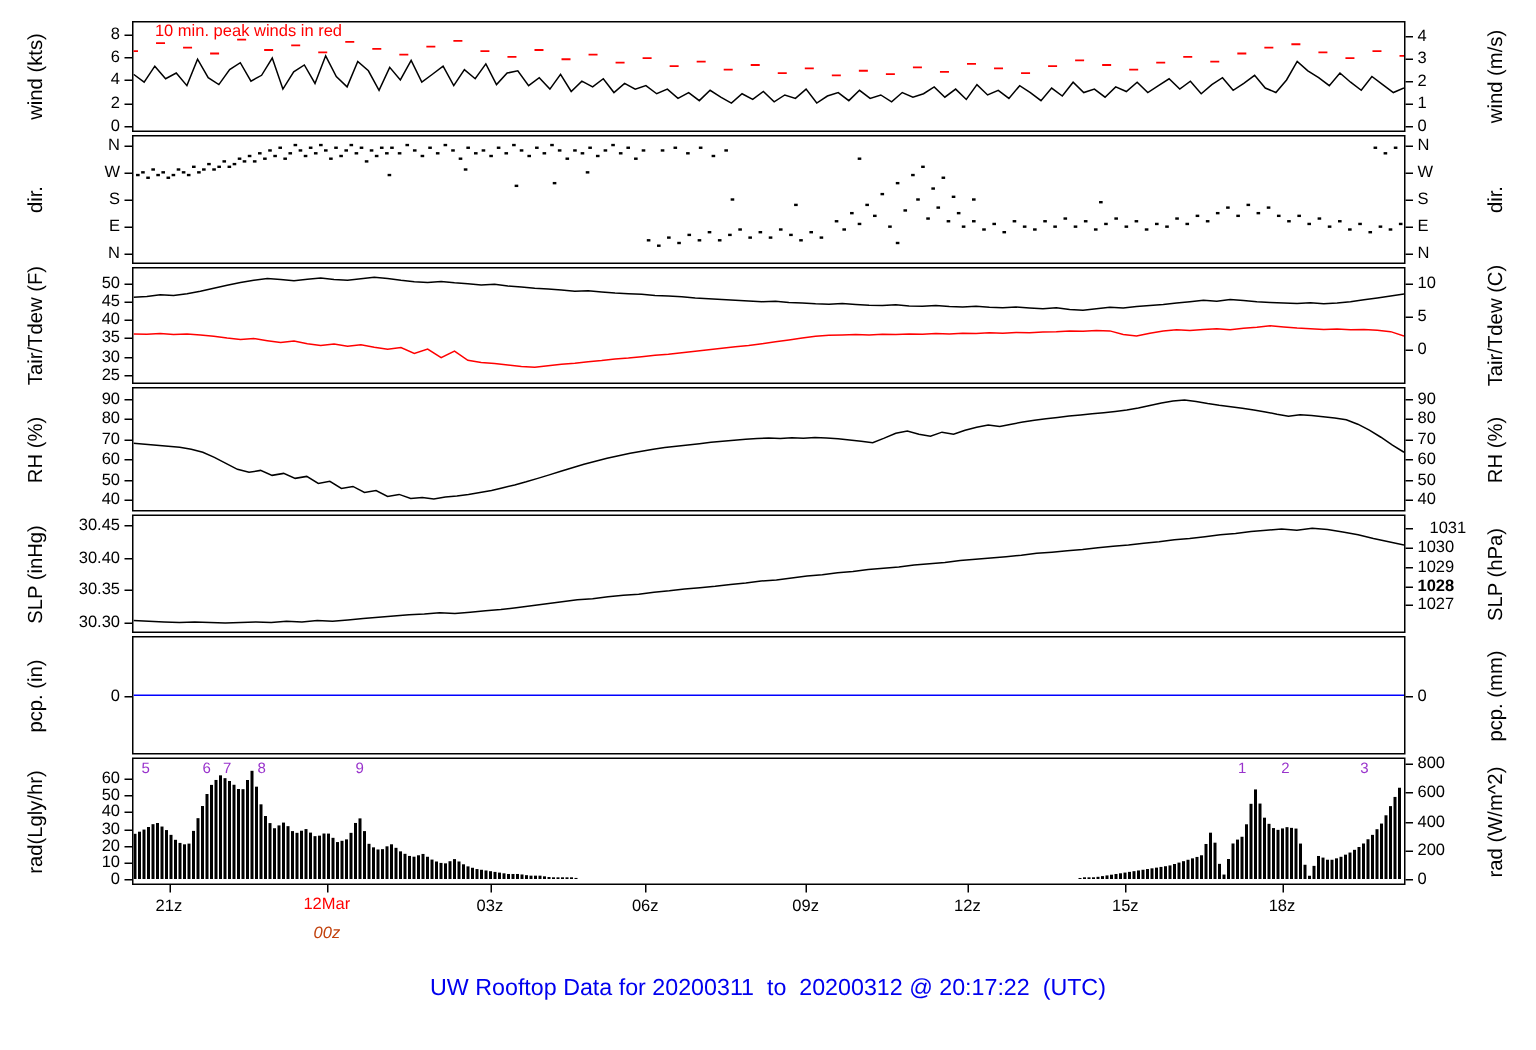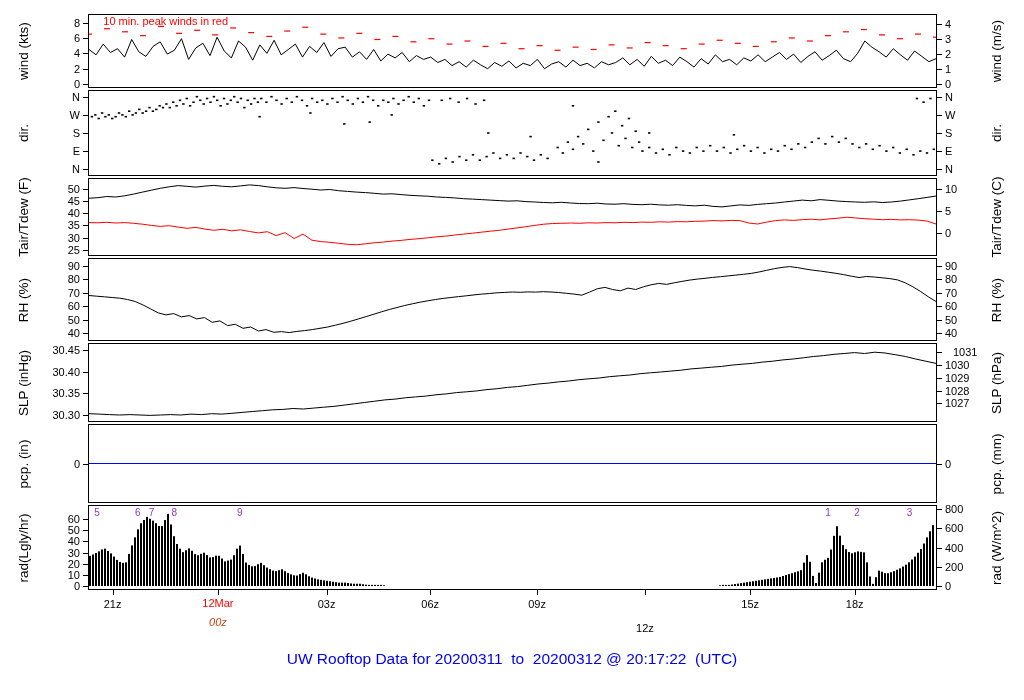--- a/index.html
+++ b/index.html
@@ -562,21 +562,21 @@
     <div class="ylab left" style="left: 40px; top: 408.988px; width: 40px;">30.30</div>
     <div class="tickmark" style="left: 83px; top: 393.473px; width: 5px; height: 1px;"></div>
     <div class="ylab left" style="left: 40px; top: 387.473px; width: 40px;">30.35</div>
     <div class="tickmark" style="left: 83px; top: 371.958px; width: 5px; height: 1px;"></div>
     <div class="ylab left" style="left: 40px; top: 365.958px; width: 40px;">30.40</div>
     <div class="tickmark" style="left: 83px; top: 350.442px; width: 5px; height: 1px;"></div>
     <div class="ylab left" style="left: 40px; top: 344.442px; width: 40px;">30.45</div>
     <div class="tickmark" style="left: 937px; top: 403.198px; width: 5px; height: 1px;"></div>
     <div class="ylab right" style="left: 945px; top: 397.198px; width: 40px;">1027</div>
     <div class="tickmark" style="left: 937px; top: 390.504px; width: 5px; height: 1px;"></div>
-    <div class="ylab right" style="left: 945px; top: 384.504px; width: 40px;">1028</div>
+    <div class="ylab right" style="left: 945px; top: 384.504px; width: 40px; font-weight: bold;">1028</div>
     <div class="tickmark" style="left: 937px; top: 377.81px; width: 5px; height: 1px;"></div>
     <div class="ylab right" style="left: 945px; top: 371.81px; width: 40px;">1029</div>
     <div class="tickmark" style="left: 937px; top: 365.073px; width: 5px; height: 1px;"></div>
     <div class="ylab right" style="left: 945px; top: 359.073px; width: 40px;">1030</div>
     <div class="tickmark" style="left: 937px; top: 352.379px; width: 5px; height: 1px;"></div>
     <div class="ylab right" style="left: 921px; top: 346.379px; width: 40px; margin-left: 32px;">1031</div>
     <div class="axtitle" style="left: -56px; top: 373.5px;">SLP (inHg)</div>
     <div class="axtitle" style="left: 917px; top: 373.5px;">SLP (hPa)</div>
     <div class="tickmark" style="left: 83px; top: 463.5px; width: 5px; height: 1px;"></div>
     <div class="ylab left" style="left: 40px; top: 457.5px; width: 40px;">0</div>
@@ -620,21 +620,21 @@
     <div class="digit" style="left: 906.832px; top: 507px; color: rgb(153, 51, 204);">3</div>
     <div class="tickmark" style="left: 112.621px; top: 590px; width: 1px; height: 5px;"></div>
     <div class="xlab" style="left: 92.621px; top: 598px; width: 40px;">21z</div>
     <div class="tickmark" style="left: 326.569px; top: 590px; width: 1px; height: 5px;"></div>
     <div class="xlab" style="left: 306.569px; top: 598px; width: 40px;">03z</div>
     <div class="tickmark" style="left: 430.147px; top: 590px; width: 1px; height: 5px;"></div>
     <div class="xlab" style="left: 410.147px; top: 598px; width: 40px;">06z</div>
     <div class="tickmark" style="left: 537.121px; top: 590px; width: 1px; height: 5px;"></div>
     <div class="xlab" style="left: 517.121px; top: 598px; width: 40px;">09z</div>
     <div class="tickmark" style="left: 644.944px; top: 590px; width: 1px; height: 5px;"></div>
-    <div class="xlab" style="left: 624.944px; top: 598px; width: 40px; margin-top: 24px;">12z</div>
+    <div class="xlab" style="left: 624.944px; top: 598px; width: 40px;">12z</div>
     <div class="tickmark" style="left: 750.22px; top: 590px; width: 1px; height: 5px;"></div>
     <div class="xlab" style="left: 730.22px; top: 598px; width: 40px;">15z</div>
     <div class="tickmark" style="left: 854.647px; top: 590px; width: 1px; height: 5px;"></div>
     <div class="xlab" style="left: 834.647px; top: 598px; width: 40px;">18z</div>
     <div class="tickmark" style="left: 217.897px; top: 590px; width: 1px; height: 5px;"></div>
     <div class="xdate" style="left: 177.897px; top: 597px; width: 80px; color: rgb(255, 0, 0);">12Mar</div>
     <div class="xdate" style="left: 177.897px; top: 616px; width: 80px; color: #c2410c; font-style: italic;">00z</div>
   </div>
 
 </body></html>

